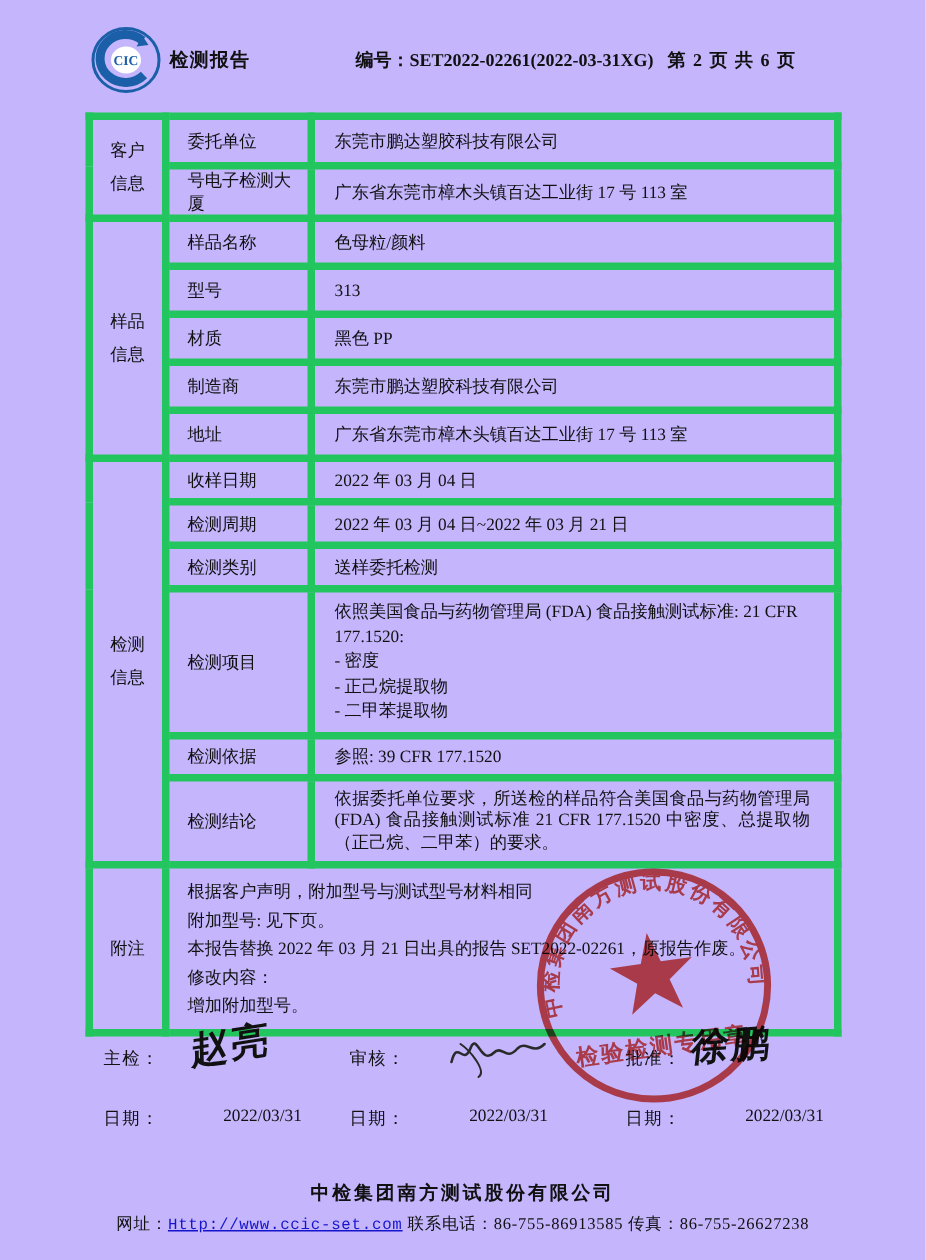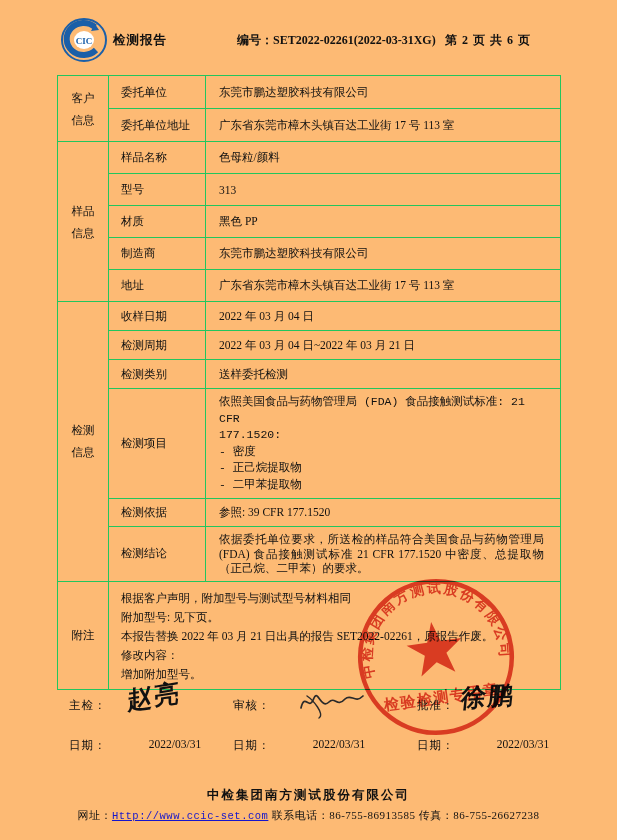--- a/index.html
+++ b/index.html
@@ -1,34 +1,34 @@
 <!DOCTYPE html>
 <html><head>
 <meta charset="utf-8">
 <style>
   * { margin:0; padding:0; box-sizing:border-box; }
   body { background:#e8e8e8; font-family:"Liberation Serif","DejaVu Serif",serif; color:#111; }
-  .page { position:relative; width:617px; height:840px; background:#fdba74; margin:0 auto; overflow:hidden; }
+  .page { position:relative; width:617px; height:840px; background:#c4b5fd; margin:0 auto; overflow:hidden; }
 
   
   .header { position:absolute; top:14px; left:57px; width:504px; height:52px; }
   .logo { position:absolute; left:2px; top:2px; }
   .hd-title { position:absolute; left:56px; top:18px; font-size:12.5px; font-weight:bold; letter-spacing:1px; }
   .hd-no { position:absolute; left:180px; top:18px; font-size:12px; font-weight:bold; }
   .hd-page { position:absolute; right:30px; top:18px; font-size:12px; font-weight:bold; letter-spacing:1px; }
 
   
   table.report { position:absolute; top:75px; left:57px; width:504px; border-collapse:collapse; table-layout:fixed; font-size:11.5px; }
-  table.report td { border:1px solid #22c55e; vertical-align:middle; }
+  table.report td { border:5px solid #22c55e; vertical-align:middle; }
   col.c-sec { width:51px; } col.c-lbl { width:97px; }
   td.sec { text-align:center; line-height:22px; }
   td.lbl { padding-left:12px; }
   td.val { padding-left:13px; padding-right:8px; }
   tr.h33 td { height:33px; } tr.h32 td { height:32px; } tr.h29 td { height:29px; } tr.h28 td { height:28px; }
-  .ml { line-height:16.5px; padding:5px 0;font-family:Liberation Mono, monospace; }
+  .ml { line-height:16.5px; padding:5px 0; }
   .just { text-align:justify; line-height:14.5px; padding:5px 8px 5px 0; }
   td.notes-cell { padding:7px 8px 5px 12px; }
   td.notes-cell div { line-height:19px; }
 
   
   .sig-area { position:absolute; top:684px; left:57px; width:504px; height:76px; font-size:11.5px; }
   .sig-col { position:absolute; top:0; width:170px; }
   .sig-col .role-row { position:relative; height:40px; }
   .role { position:absolute; left:0; top:14px; letter-spacing:1px; }
   .sig-name { position:absolute; left:58px; top:-4px; font-size:25px; font-weight:bold; transform:rotate(-9deg) skewX(-8deg); letter-spacing:2px; }
@@ -76,21 +76,21 @@
 
       <tr class="h33">
         <td class="sec" rowspan="2">
             <div>客户</div>
             <div>信息</div>
           </td>
         <td class="lbl">委托单位</td>
         <td class="val">东莞市鹏达塑胶科技有限公司</td>
       </tr>
       <tr class="h33">
-        <td class="lbl">委托单位地址</td>
+        <td class="lbl">号电子检测大厦</td>
         <td class="val">广东省东莞市樟木头镇百达工业街 17 号 113 室</td>
       </tr>
 
       <tr class="h32">
         <td class="sec" rowspan="5">
             <div>样品</div>
             <div>信息</div>
           </td>
         <td class="lbl">样品名称</td>
         <td class="val">色母粒/颜料</td>

